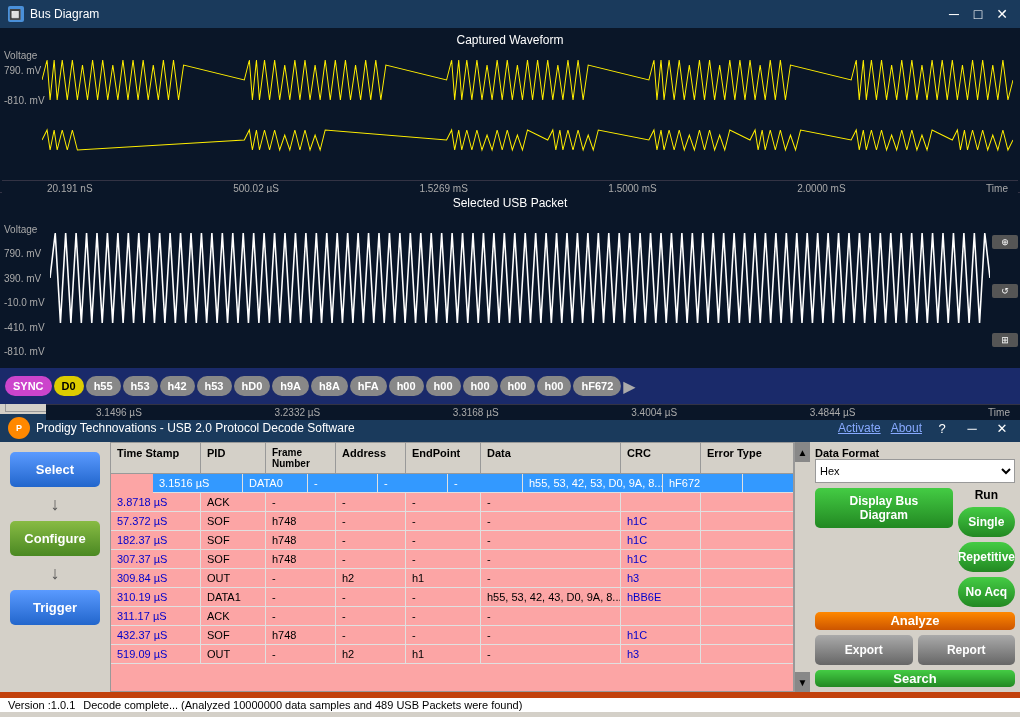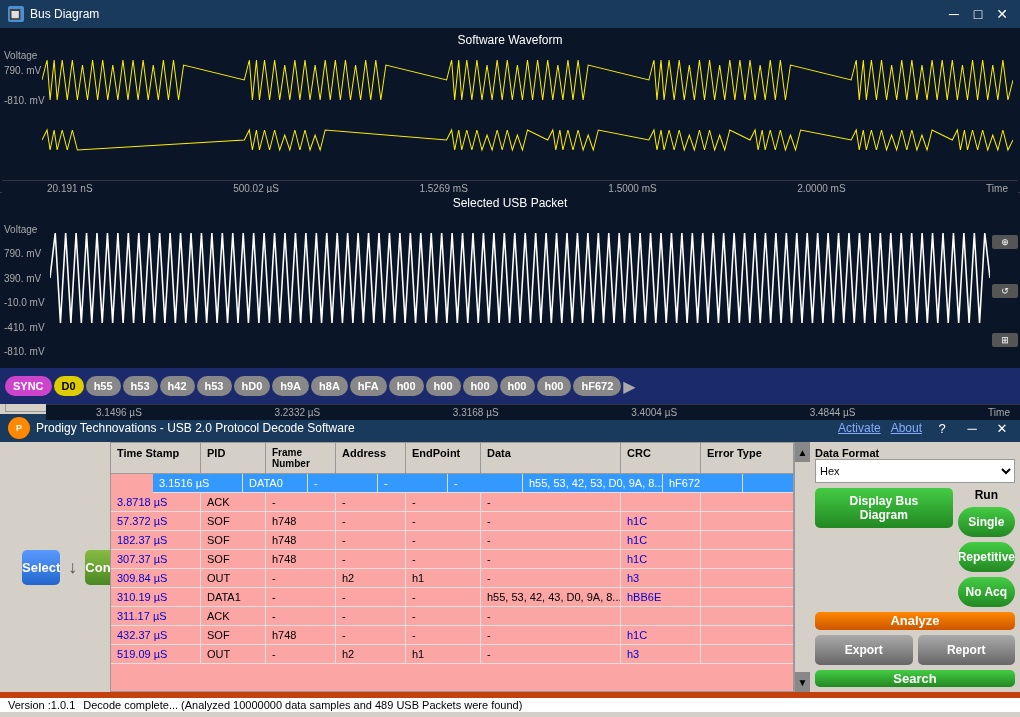--- a/index.html
+++ b/index.html
@@ -30,21 +30,21 @@
     
     .prodigy-header { background: #1a3a5c; color: white; height: 28px; display: flex; align-items: center; padding: 0 8px; justify-content: space-between; }
     .prodigy-title { color: white; font-size: 12px; display: flex; align-items: center; gap: 6px; }
     .prodigy-link { color: #88aaff; font-size: 12px; cursor: pointer; text-decoration: underline; }
     .prodigy-btn { width: 20px; height: 18px; font-size: 13px; background: transparent; border: none; color: white; cursor: pointer; display: flex; align-items: center; justify-content: center; }
 
     
     .content-area { display: flex; height: 250px; }
 
     
-    .left-sidebar { width: 110px; background: #d4d0c8; display: flex; flex-direction: row; align-items: center; padding: 10px 22px; gap: 8px; }
+    .left-sidebar { width: 110px; background: #d4d0c8; display: flex; flex-direction: column; align-items: center; padding: 10px 5px; gap: 8px; }
     .step-btn { width: 90px; height: 35px; border-radius: 5px; border: none; font-size: 13px; font-weight: bold; cursor: pointer; }
     .btn-select { background: linear-gradient(to bottom, #5a9aff, #2266cc); color: white; }
     .btn-configure { background: linear-gradient(to bottom, #88bb44, #4a8822); color: white; }
     .btn-trigger { background: linear-gradient(to bottom, #5a9aff, #2266cc); color: white; }
     .arrow-down { color: #555; font-size: 18px; text-align: center; line-height: 1; }
 
     
     .table-container { flex: 1; background: #fca5a5; border: 1px solid #999; overflow: hidden; position: relative; }
     .table-header { display: grid; grid-template-columns: 90px 65px 70px 70px 75px 140px 80px 120px; background: #d4d0c8; border-bottom: 1px solid #999; }
     .th { padding: 4px 6px; font-size: 11px; font-weight: bold; border-right: 1px solid #999; color: #000; }
@@ -93,21 +93,21 @@
     <span class="title-bar-title">Bus Diagram</span>
   </div>
   <div class="title-bar-controls">
     <button class="title-btn">─</button>
     <button class="title-btn">□</button>
     <button class="title-btn close">✕</button>
   </div>
 </div>
 
 <div class="waveform-top">
-  <div class="waveform-title">Software Waveform</div>
+  <div class="waveform-title">Captured Waveform</div>
   <div class="waveform-inner">
     <span class="volt-label" style="top:0;left:2px;">Voltage</span>
     <span class="volt-label" style="top:15px;left:2px;">790. mV</span>
     <span class="volt-label" style="top:45px;left:2px;">-810. mV</span>
     <svg class="waveform-svg" viewBox="0 0 960 130" preserveAspectRatio="none" xmlns="http://www.w3.org/2000/svg" style="margin-left:40px;width:calc(100% - 45px);">
 
       <polyline fill="none" stroke="#ffee00" stroke-width="1" points="
         0,30 5,10 8,50 12,10 15,50 20,10 25,50 30,10 35,50 40,15 45,50 50,10 55,50 60,10 65,50 70,15 75,50 80,10 
         85,50 90,10 95,50 100,10 105,50 110,15 115,50 120,10 125,50 130,10 135,50 140,15 
         200,30 205,10 208,50 212,10 215,50 220,10 225,50 230,10 235,50 240,15 245,50 250,10 255,50 260,10 265,50 270,15 275,50 280,10 

